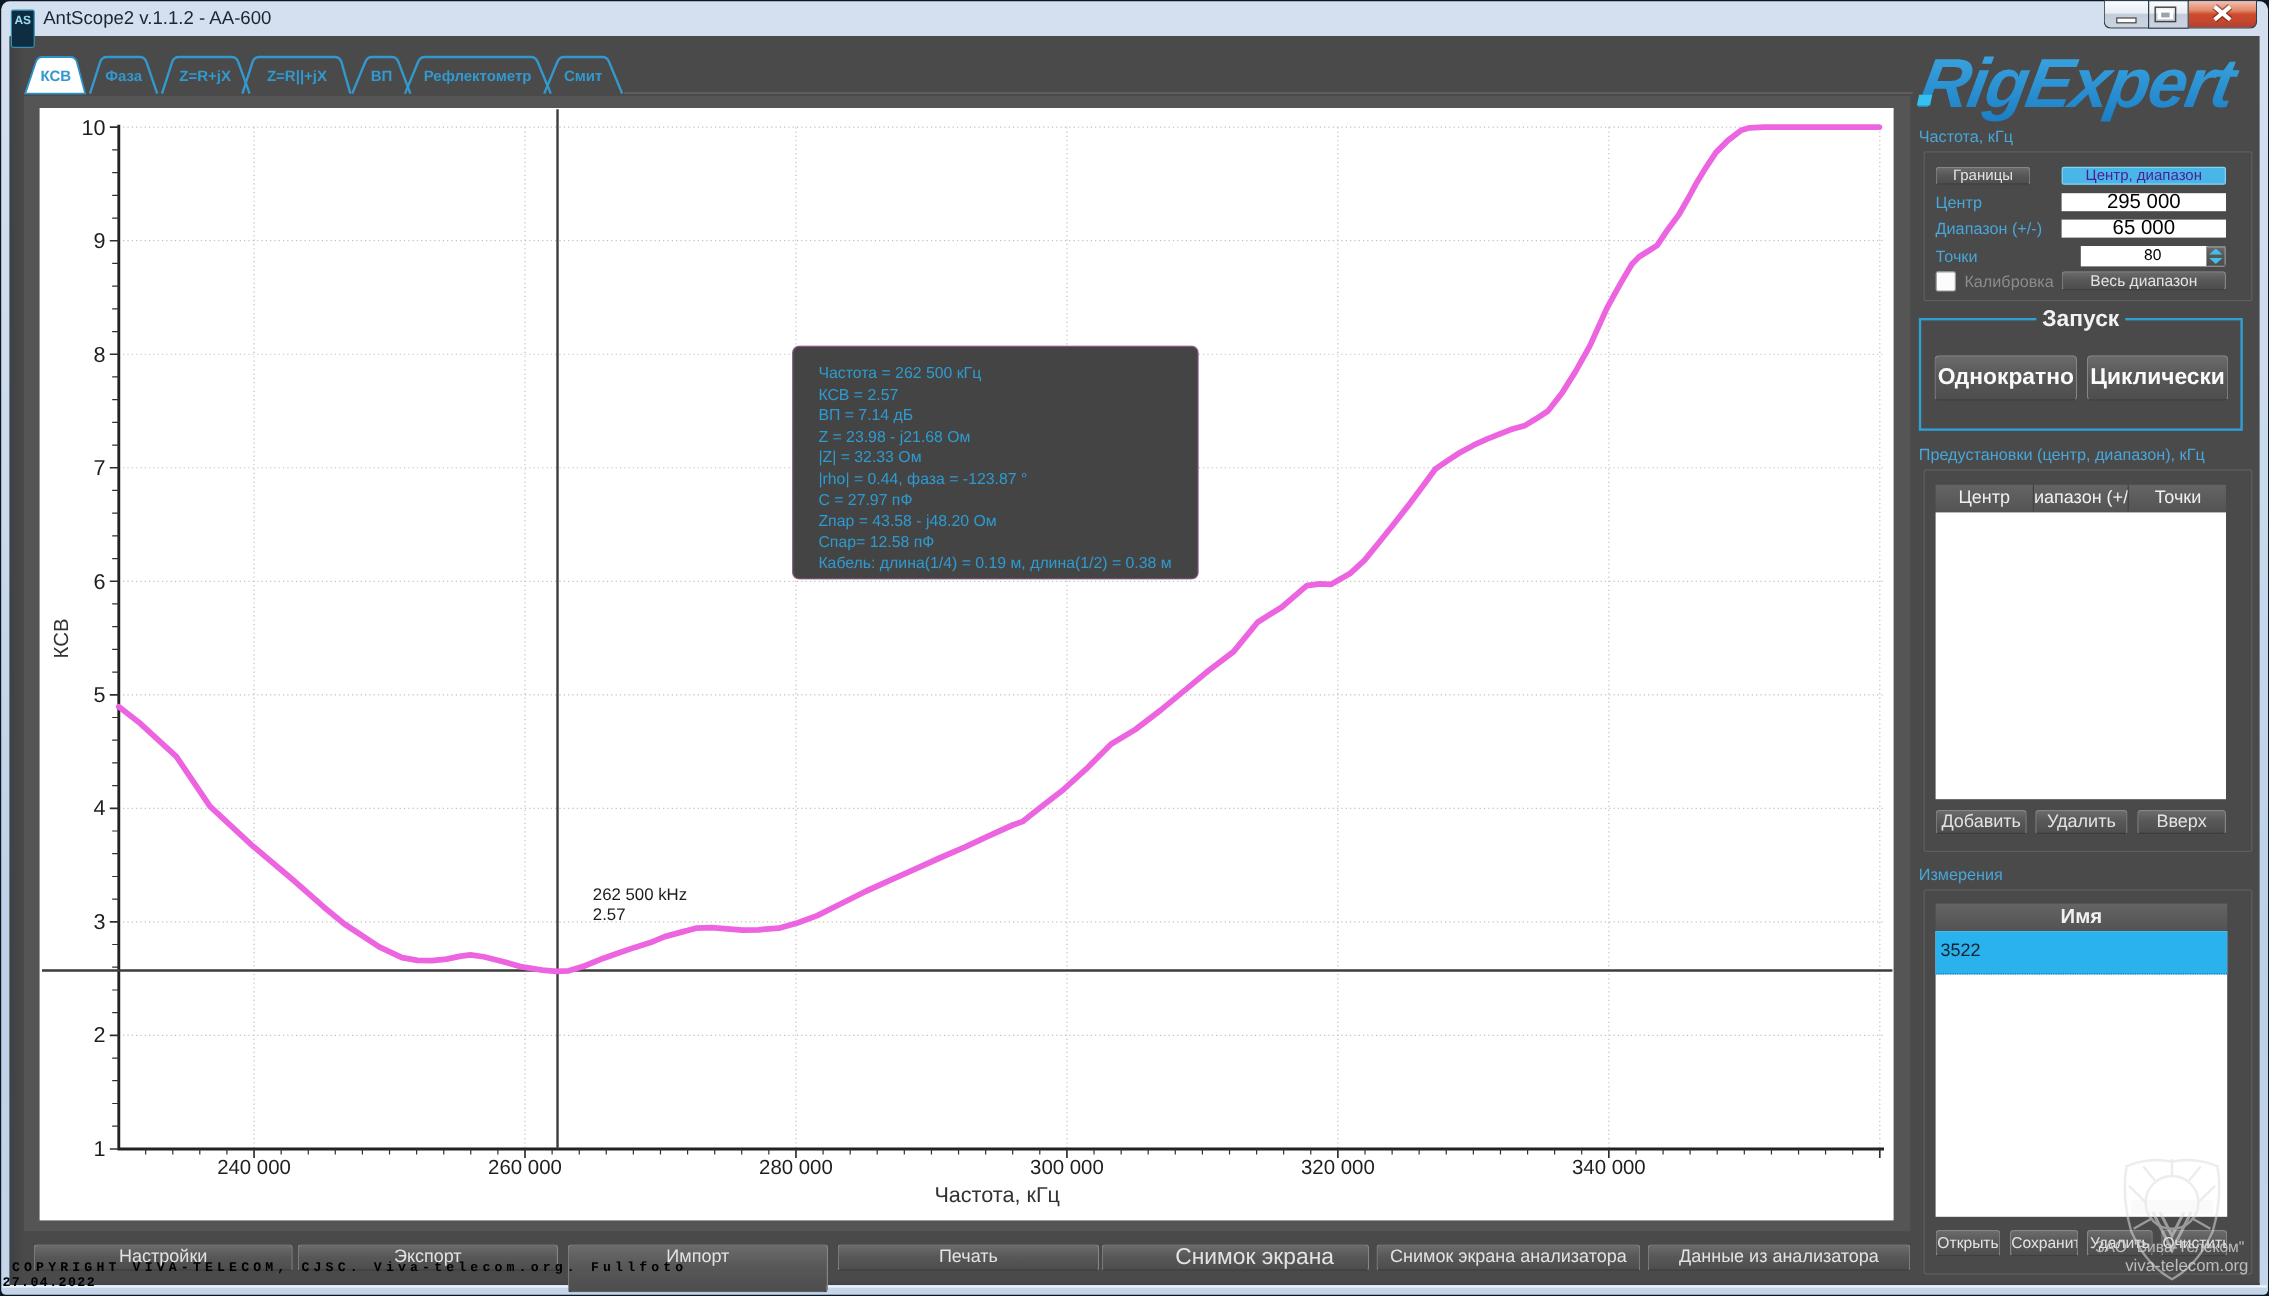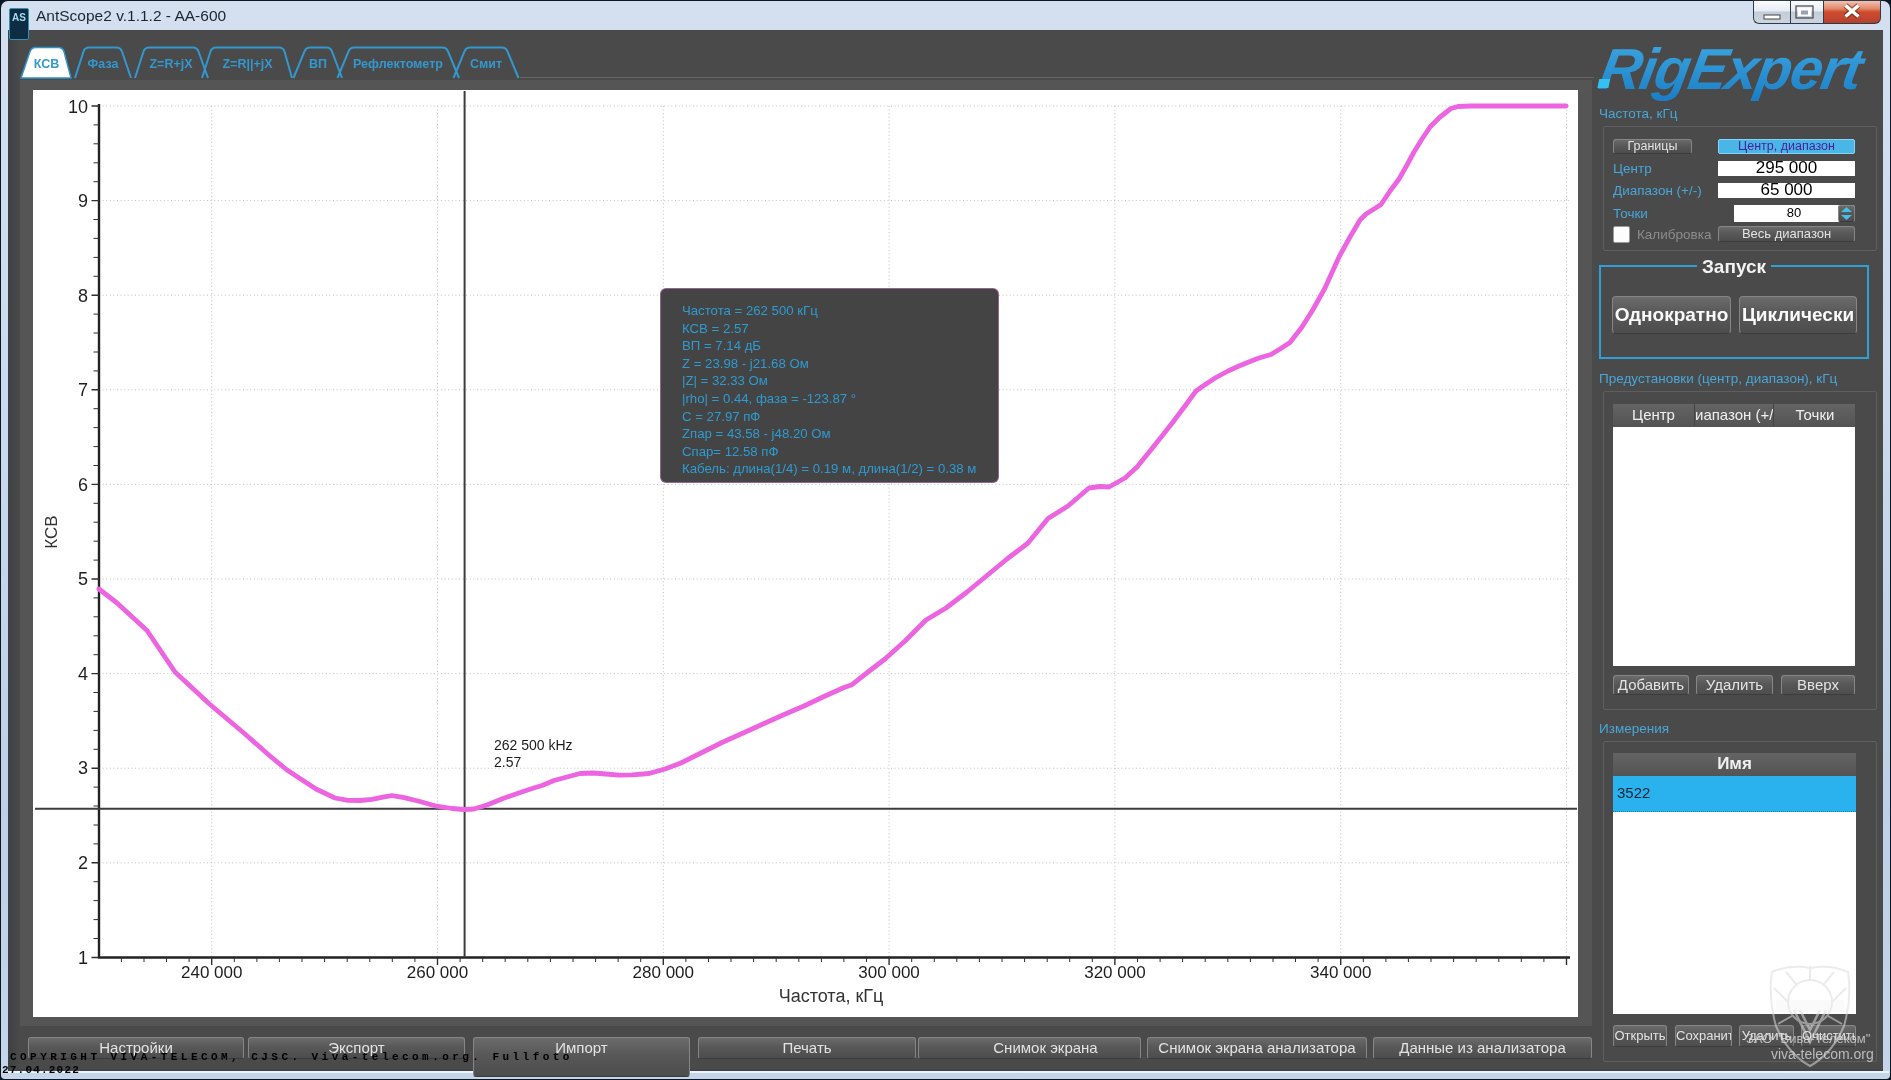--- a/index.html
+++ b/index.html
@@ -176,21 +176,21 @@
 <div class="abs" style="left:1613px;top:776px;width:243px;height:36px;background:#29b2ee;border-bottom:1px dotted #1a7fae;font-size:15px;color:#10242f;line-height:34px;padding-left:4px;">3522</div>
 <div class="btn" style="left:1613px;top:1025px;width:54px;height:22px;font-size:13px;line-height:20px;">Открыть</div>
 <div class="btn" style="left:1675px;top:1025px;width:57px;height:22px;font-size:13px;line-height:20px;">Сохранить</div>
 <div class="btn" style="left:1739px;top:1025px;width:55px;height:22px;font-size:13px;line-height:20px;">Удалить</div>
 <div class="btn" style="left:1801px;top:1025px;width:55px;height:22px;font-size:13px;line-height:20px;">Очистить</div>
 
 <div class="btn" style="left:28px;top:1037px;width:216px;height:22px;font-size:15px;line-height:20px;">Настройки</div>
 <div class="btn" style="left:248px;top:1037px;width:217px;height:22px;font-size:15px;line-height:20px;">Экспорт</div>
 <div class="btn" style="left:473px;top:1037px;width:217px;height:40px;font-size:15px;line-height:20px;">Импорт</div>
 <div class="btn" style="left:698px;top:1037px;width:218px;height:22px;font-size:15px;line-height:20px;">Печать</div>
-<div class="btn" style="left:918px;top:1037px;width:223px;height:22px;font-size:15px;line-height:20px;padding-left:32px;">Снимок экрана</div>
+<div class="btn" style="left:918px;top:1037px;width:223px;height:22px;font-size:19px;line-height:20px;padding-left:32px;">Снимок экрана</div>
 <div class="btn" style="left:1147px;top:1037px;width:220px;height:22px;font-size:15px;line-height:20px;">Снимок экрана анализатора</div>
 <div class="btn" style="left:1373px;top:1037px;width:219px;height:22px;font-size:15px;line-height:20px;">Данные из анализатора</div>
 
 <svg class="abs" style="left:1753px;top:0;" width="129" height="25">
   <rect x="11" y="15" width="16" height="4" fill="#fff" stroke="#444" stroke-width="1"></rect>
   <rect x="43" y="6" width="17" height="12" fill="none" stroke="#444" stroke-width="1.2"></rect>
   <rect x="45" y="8" width="13" height="8" fill="#fff" stroke="none"></rect>
   <rect x="48" y="10.5" width="7" height="4" fill="#9aa4b0"></rect>
   <path d="M92.5,5.5 L105.5,16.5 M105.5,5.5 L92.5,16.5" stroke="#5d1d10" stroke-width="5.6" opacity="0.55"></path>
   <path d="M92.5,5.5 L105.5,16.5 M105.5,5.5 L92.5,16.5" stroke="#ffffff" stroke-width="3.4"></path>

